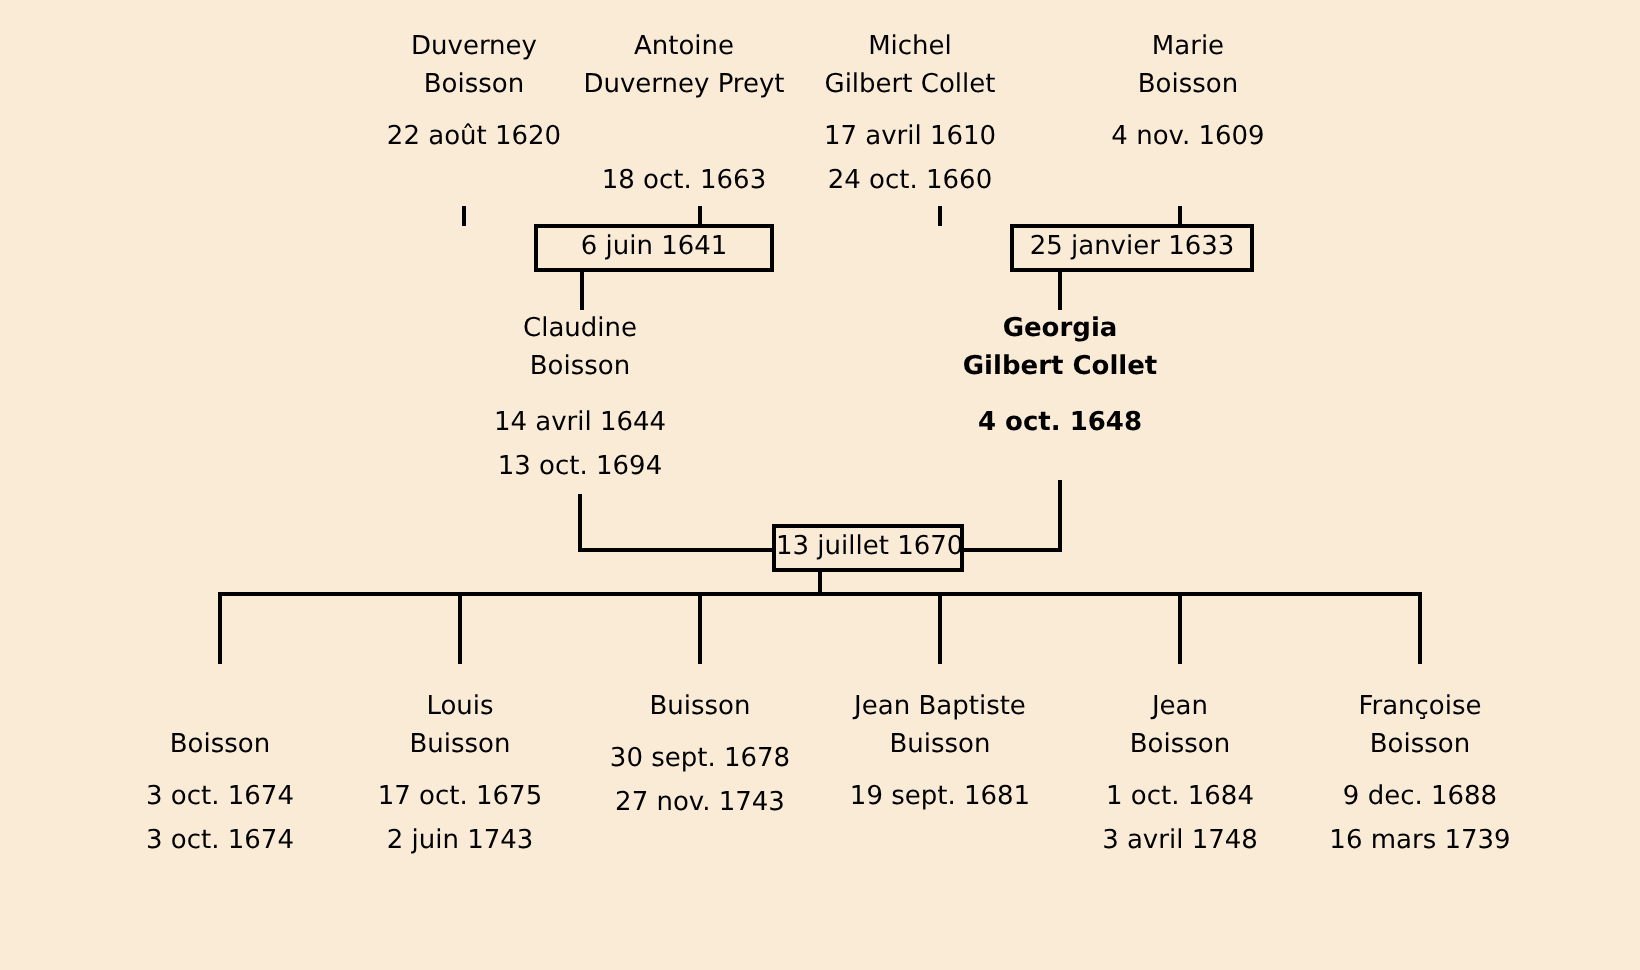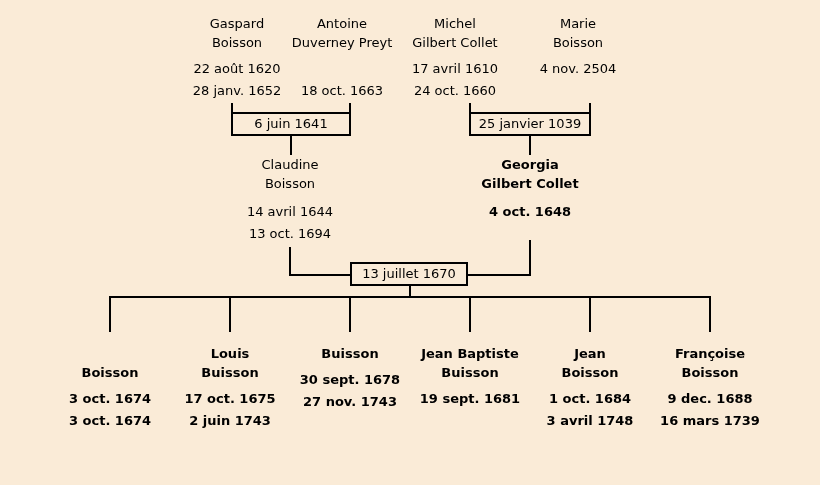--- a/index.html
+++ b/index.html
@@ -12,43 +12,43 @@
     color:#000;
     overflow:hidden;
   }
   .person { position:absolute; text-align:center; }
   .person .nline { height:19px; line-height:19px; white-space:nowrap; }
   .person .dates { margin-top:6px; }
   .person .dates div { height:22px; line-height:22px; white-space:nowrap; }
   .g1 { top:14px;  width:140px; }
   .g2 { top:155px; width:150px; }
   .g2 .dates { margin-top:8px; }
-  .g3 { top:344px; width:118px;font-weight:bold; }
+  .g3 { top:344px; width:118px; }
   .bold { font-weight:bold; }
   .vline { position:absolute; width:2px; background:#000; }
   .hline { position:absolute; height:2px; background:#000; }
   .mbox {
     position:absolute;
     height:24px;
     border:2px solid #000;
     background:#faebd7;
     text-align:center;
     line-height:20px;
     white-space:nowrap;
+    margin-left:36px;
   }
 </style>
 </head>
 <body>
 
 <div class="person g1" style="left:167px">
-  <div class="nline">Gaspard</div>
+  <div class="nline">Duverney</div>
   <div class="nline">Boisson</div>
   <div class="dates">
     <div>22 août 1620</div>
-    <div>28 janv. 1652</div>
   </div>
 </div>
 
 <div class="person g1" style="left:272px">
   <div class="nline">Antoine</div>
   <div class="nline">Duverney Preyt</div>
   <div class="dates">
     <div></div>
     <div>18 oct. 1663</div>
   </div>
@@ -56,25 +56,25 @@
 
 <div class="person g1" style="left:385px">
   <div class="nline">Michel</div>
   <div class="nline">Gilbert Collet</div>
   <div class="dates">
     <div>17 avril 1610</div>
     <div>24 oct. 1660</div>
   </div>
 </div>
 
-<div class="person g1" style="left:508px">
+<div class="person g1" style="left:524px">
   <div class="nline">Marie</div>
   <div class="nline">Boisson</div>
   <div class="dates">
-    <div>4 nov. 2504</div>
+    <div>4 nov. 1609</div>
     <div></div>
   </div>
 </div>
 
 <div class="person g2" style="left:215px">
   <div class="nline">Claudine</div>
   <div class="nline">Boisson</div>
   <div class="dates">
     <div>14 avril 1644</div>
     <div>13 oct. 1694</div>
@@ -155,14 +155,14 @@
 <div class="vline" style="left:409px;top:286px;height:11px"></div>
 <div class="hline" style="left:109px;top:296px;width:602px"></div>
 <div class="vline" style="left:109px;top:296px;height:36px"></div>
 <div class="vline" style="left:229px;top:296px;height:36px"></div>
 <div class="vline" style="left:349px;top:296px;height:36px"></div>
 <div class="vline" style="left:469px;top:296px;height:36px"></div>
 <div class="vline" style="left:589px;top:296px;height:36px"></div>
 <div class="vline" style="left:709px;top:296px;height:36px"></div>
 
 <div class="mbox" style="left:231px;top:112px;width:120px">6 juin 1641</div>
-<div class="mbox" style="left:469px;top:112px;width:122px">25 janvier 1039</div>
-<div class="mbox" style="left:350px;top:262px;width:118px">13 juillet 1670</div>
+<div class="mbox" style="left:469px;top:112px;width:122px">25 janvier 1633</div>
+<div class="mbox" style="left:350px;top:262px;width:96px">13 juillet 1670</div>
 
 </body></html>

